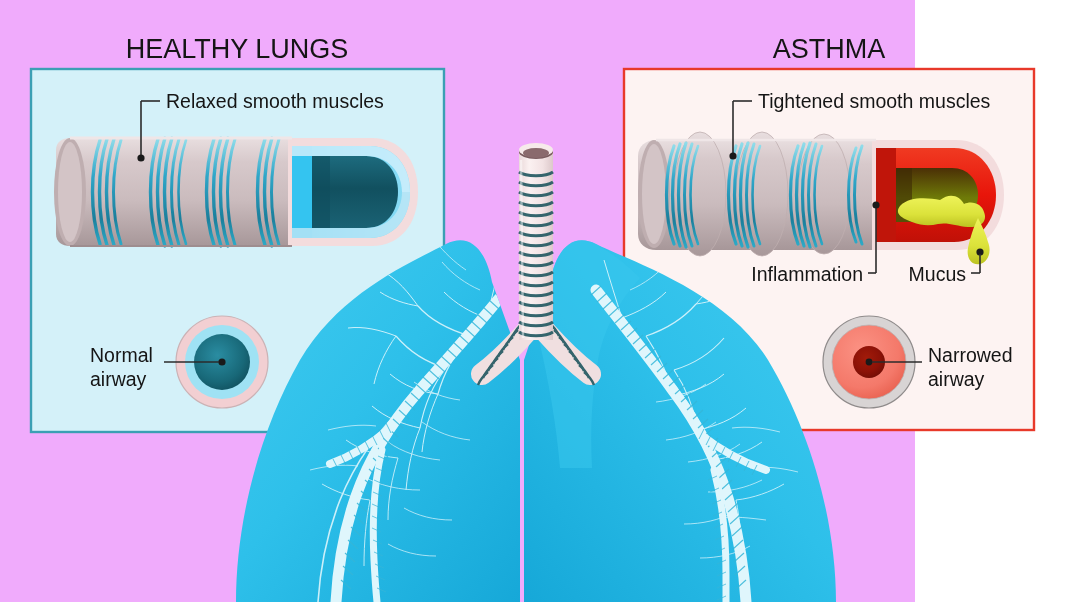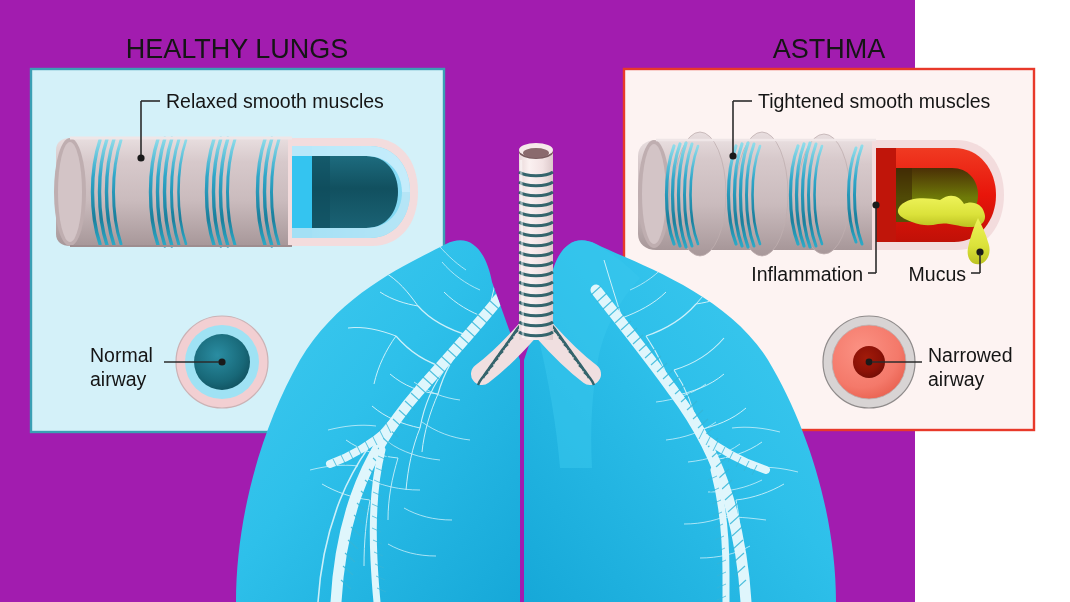--- a/index.html
+++ b/index.html
@@ -1,17 +1,17 @@
 <!DOCTYPE html>
 <html><head>
 <meta charset="utf-8">
 <style>
   html,body{margin:0;padding:0;background:#ffffff;}
   body{width:1070px;height:602px;overflow:hidden;font-family:"Liberation Sans",sans-serif;}
-  #stage{position:relative;width:915px;height:602px;background:#a21caf;}
+  #stage{position:relative;width:915px;height:602px;background:#f0abfc;}
   #stage svg{position:absolute;left:0;top:0;}
   .ttl{font-family:"Liberation Sans",sans-serif;font-size:27px;fill:#151515;}
   .lbl{font-family:"Liberation Sans",sans-serif;font-size:19.5px;fill:#151515;}
   .lead{stroke:#2b2b2b;stroke-width:1.6;fill:none;}
   .dot{fill:#1a1a1a;}
 </style>
 </head>
 <body>
 
 <div id="stage">

